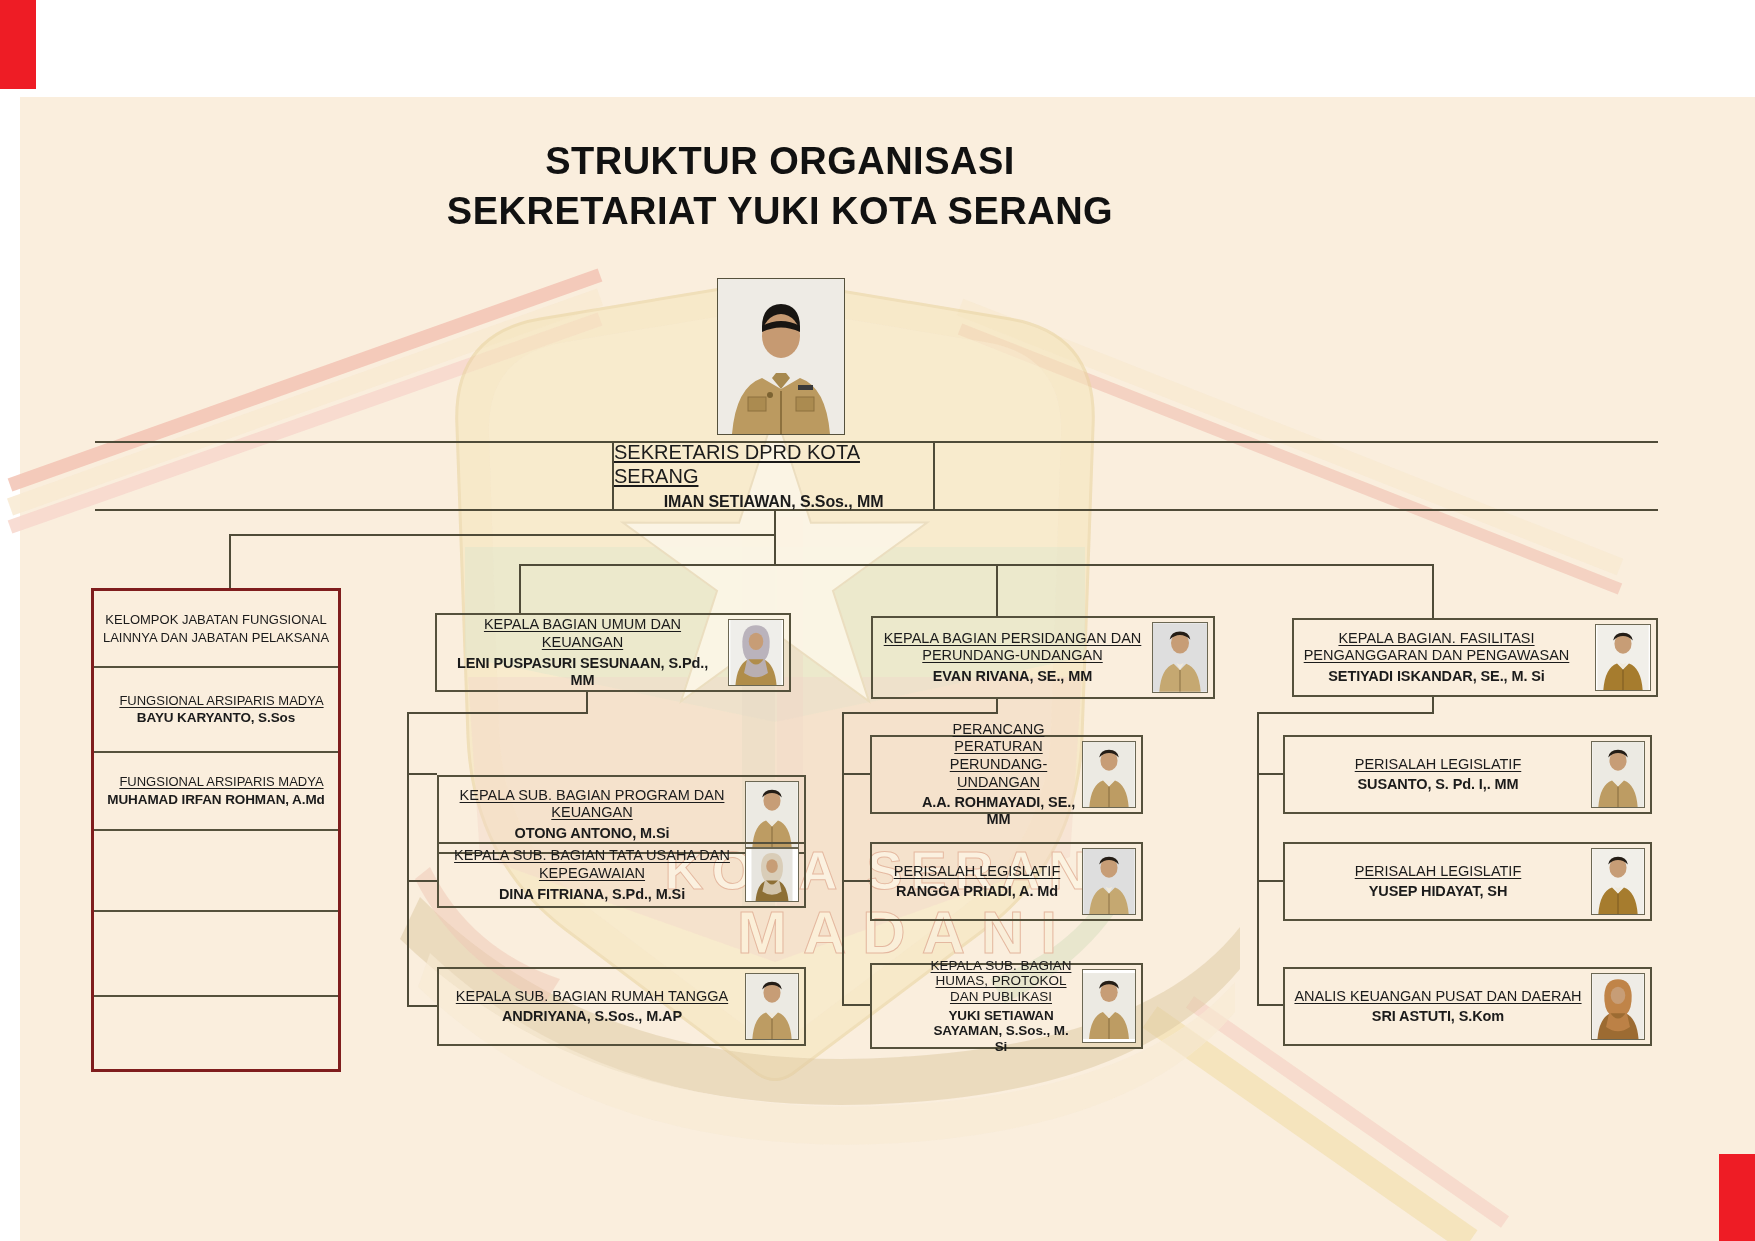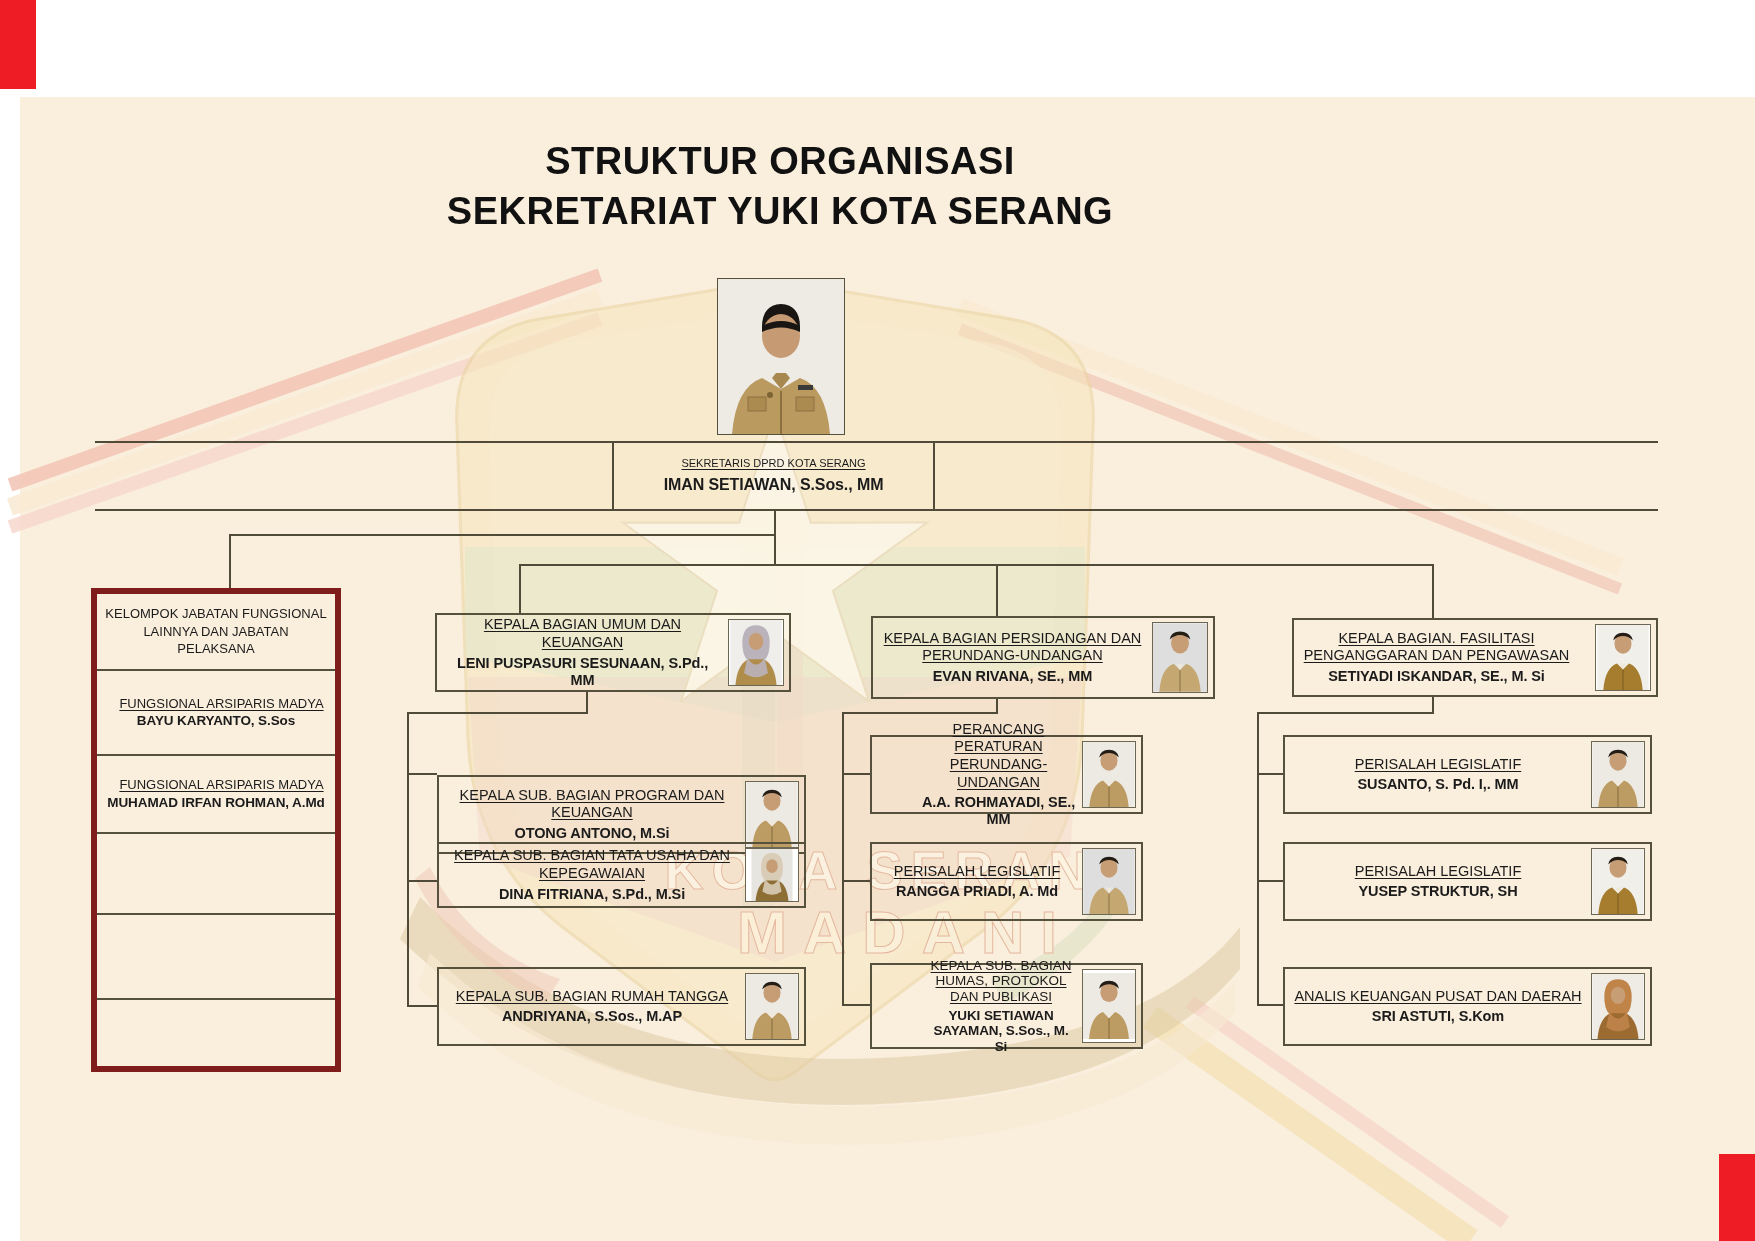--- a/index.html
+++ b/index.html
@@ -31,27 +31,27 @@
   .ph-khaki{--shirt:#bd9c63;--pbg:#eceae3;}
   .ph-khaki2{--shirt:#c5a871;--pbg:#dedede;}
   .ph-mustard{--shirt:#a67c2e;--pbg:#f1efe9;}
   .ph-hijab-gray{--shirt:#b08d4a;--hijab:#bab3bc;--pbg:#efeeea;}
   .ph-hijab-cream{--shirt:#8d6f35;--hijab:#d9cdb8;--pbg:#e7e5df;}
   .ph-hijab-rust{--shirt:#9c6b32;--hijab:#c08448;--pbg:#efece6;}
 
   .sec-box{position:absolute;left:612px;top:441px;width:323px;height:70px;box-sizing:border-box;
            border-left:2px solid #4f4b38;border-right:2px solid #4f4b38;
            display:flex;flex-direction:column;justify-content:center;align-items:center;gap:5px;}
-  .sec-box .role{font-size:11px;}
+  .sec-box .role{font-size:20px;}
   .sec-box .pname{font-size:16px;}
 
   .sec-photo{position:absolute;left:717px;top:278px;width:126px;height:155px;border:1px solid #55513c;background:#fff;}
   .sec-photo svg{display:block;width:100%;height:100%;}
 
-  .fg{position:absolute;left:91px;top:588px;width:250px;height:484px;border:6px solid #7f1d1d;box-sizing:border-box;
+  .fg{position:absolute;left:91px;top:588px;width:250px;height:484px;border:3px solid #7f1d1d;box-sizing:border-box;
       display:flex;flex-direction:column;}
   .fg-row{border-top:2px solid #55513c;display:flex;flex-direction:column;justify-content:center;align-items:center;
           text-align:center;padding:2px 8px;gap:2px;box-sizing:border-box;}
   .fg-row:first-child{border-top:none;}
   .fg-row .hdr{font-size:13px;line-height:1.35;}
   .fg-row .role{font-size:13px;margin-left:11px;}
   .fg-row .pname{font-size:13.5px;}
 </style>
 </head>
 <body>
@@ -307,21 +307,21 @@
     </div>
     <div class="photo-frame sub ph-khaki">
       <svg class="person">
           <use href="#sym-male"></use>
         </svg>
     </div>
   </div>
   <div class="box" style="left:1283px;top:842px;width:369px;height:79px;">
     <div class="txt">
       <div class="role">PERISALAH LEGISLATIF</div>
-      <div class="pname">YUSEP STRUKTUR, SH</div>
+      <div class="pname">YUSEP HIDAYAT, SH</div>
     </div>
     <div class="photo-frame sub ph-mustard">
       <svg class="person">
           <use href="#sym-male"></use>
         </svg>
     </div>
   </div>
   <div class="box" style="left:1283px;top:967px;width:369px;height:79px;">
     <div class="txt">
       <div class="role">ANALIS KEUANGAN PUSAT DAN DAERAH</div>

